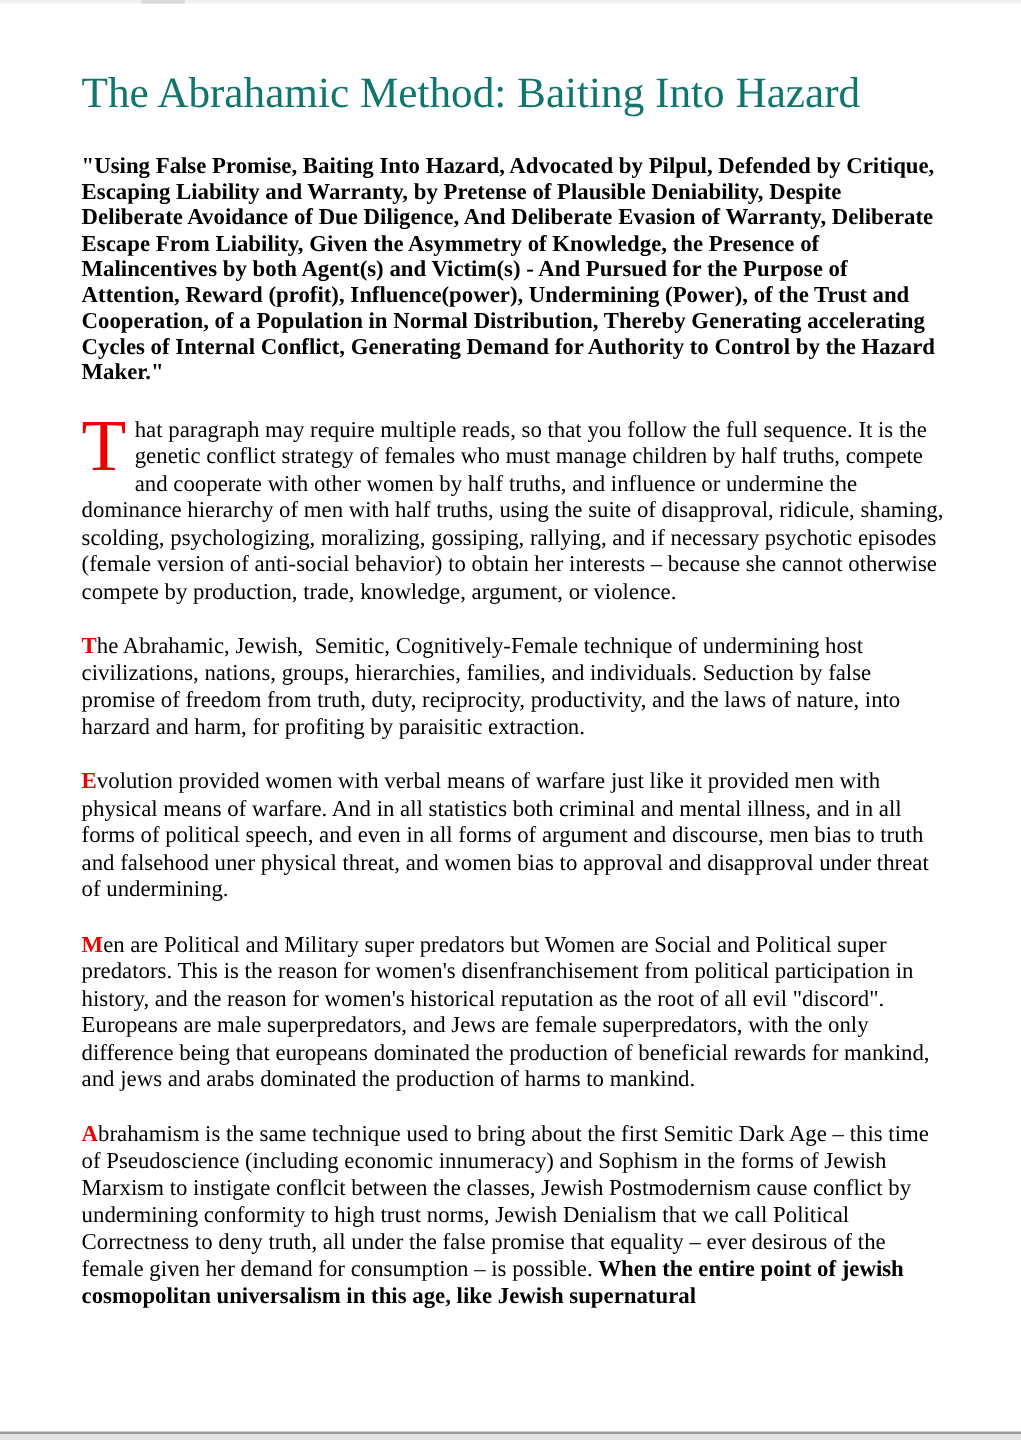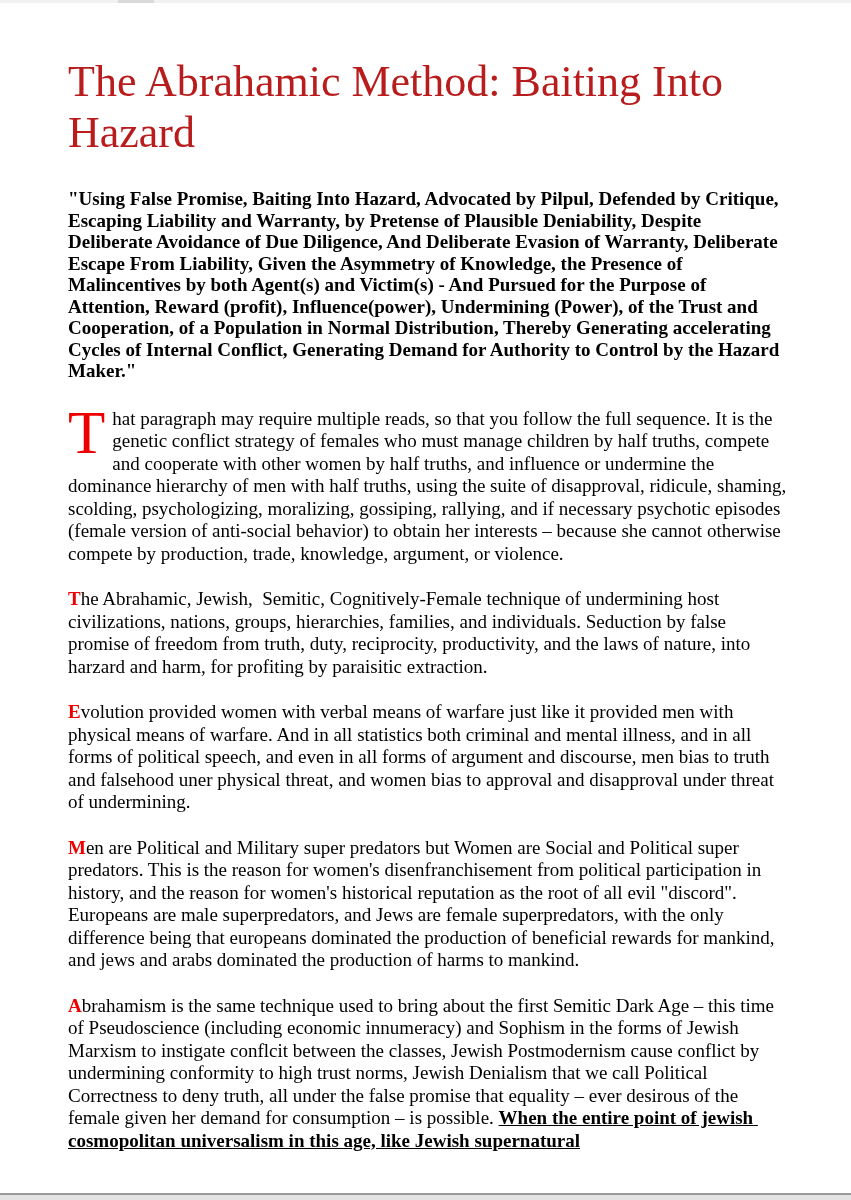--- a/index.html
+++ b/index.html
@@ -34,39 +34,39 @@
     background: #e3e3e3;
     border-top: 2px solid #9a9a9a;
   }
   .content {
     position: absolute;
     top: 0;
     left: 68px;
     width: 722px;
   }
   h1.doc-title {
-    font-size: 44px;
+    font-size: 36px;
     font-weight: normal;
     margin: 56px 0 30px 0;
-    color: #b91c1c;
+    color: #0f766e;
   }
   p.quote {
     font-weight: bold;
     font-size: 19px;
     line-height: 21.5px;
     margin: 0 0 26px 0;
     white-space: pre-wrap;
   }
   p.body {
     font-size: 19px;
     line-height: 22.5px;
     margin: 0 0 23px 0;
     white-space: pre-wrap;
   }
-  p.body b { font-weight: bold; text-decoration: underline; }
+  p.body b { font-weight: bold; }
   .lead {
     font-weight: bold;
   }
   .dropcap {
     float: left;
     font-size: 61px;
     line-height: 46px;
     padding: 2px 7px 0 0;
     font-weight: normal;
   }

